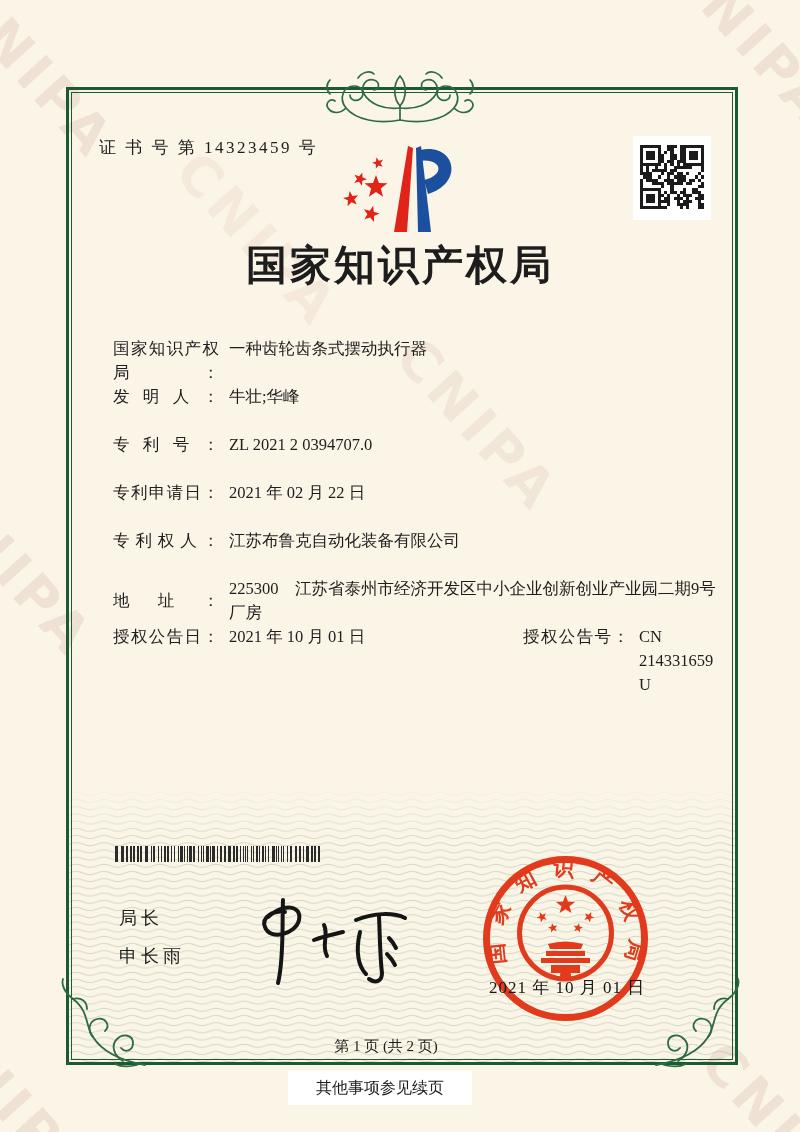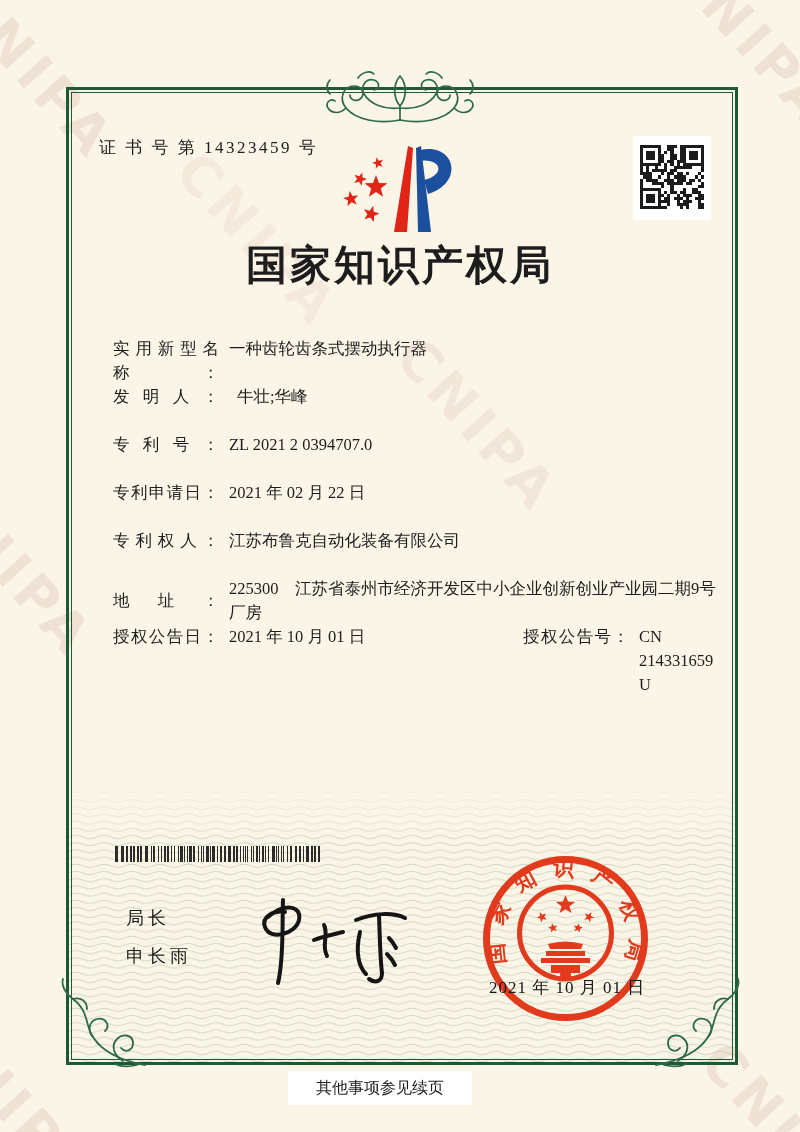--- a/index.html
+++ b/index.html
@@ -47,21 +47,21 @@
   .frow{position:absolute; left:113px; display:flex; font-size:16.5px; line-height:24px; z-index:5;}
   .flabel{width:106px; flex:0 0 106px; text-align:justify; text-align-last:justify;}
   .fvalue{margin-left:10px; max-width:500px;}
   .grant-pair2{position:absolute; left:410px; top:0; display:flex;}
   
   .paras{position:absolute; left:97px; top:656px; width:613px; font-size:16.5px; line-height:24.6px; z-index:5;}
   .paras p{margin:0 0 4px 0; text-indent:33px; text-align:justify;}
   
   .barcode{position:absolute; left:115px; top:846px; width:205px; height:16px; overflow:hidden; white-space:nowrap; z-index:5;}
   .bc-bar{display:inline-block; height:100%; background:#2b2b2b; vertical-align:top;}
-  .officer{position:absolute; left:126px; z-index:5;
+  .officer{position:absolute; left:119px; z-index:5;
     font-family:Liberation Sans, sans-serif; font-size:18px; letter-spacing:4px;}
   .sig{position:absolute; left:238px; top:893px; z-index:6;}
   .seal{position:absolute; left:478px; top:851px; z-index:6;}
   .seal-ring-text{font-size:21px; font-weight:bold; letter-spacing:16px; fill:var(--seal-red);
     font-family:"Liberation Serif","DejaVu Serif",serif;}
   .seal-date{position:absolute; left:472px; top:976px; width:190px; text-align:center;
     font-size:17px; letter-spacing:1px; z-index:7; color:#151515;}
   .pagination{position:absolute; left:66px; top:1037px; width:640px; text-align:center; font-size:15px; z-index:5;}
   .note-box{position:absolute; left:288px; top:1071px; width:184px; height:34px; background:#ffffff;
     text-align:center; line-height:34px; font-size:16px; z-index:5;}
@@ -400,24 +400,24 @@
         <rect x="13" y="20" width="1" height="1" fill="#1b1b1b"></rect>
         <rect x="15" y="20" width="1" height="1" fill="#1b1b1b"></rect>
         <rect x="19" y="20" width="1" height="1" fill="#1b1b1b"></rect>
         <rect x="20" y="20" width="1" height="1" fill="#1b1b1b"></rect>
       </svg>
   </div>
 
   <h1 class="title">国家知识产权局</h1>
 
   <div class="frow" style="top:337px;">
-    <span class="flabel">实用新型名称：</span>
+    <span class="flabel">国家知识产权局：</span>
     <span class="fvalue">一种齿轮齿条式摆动执行器</span>
   </div>
-  <div class="frow" style="top:385px;gap:8px;">
+  <div class="frow" style="top:385px;">
     <span class="flabel">发明人：</span>
     <span class="fvalue">牛壮;华峰</span>
   </div>
   <div class="frow" style="top:433px;">
     <span class="flabel">专利号：</span>
     <span class="fvalue">ZL 2021 2 0394707.0</span>
   </div>
   <div class="frow" style="top:481px;">
     <span class="flabel">专利申请日：</span>
     <span class="fvalue">2021 年 02 月 22 日</span>
@@ -469,15 +469,16 @@
     </g>
     <defs>
       <path id="sealArc" d="M 32.9 119 A 63 63 0 1 1 142.1 119" fill="none"></path>
     </defs>
     <text class="seal-ring-text">
       <textPath href="#sealArc" startOffset="8">国家知识产权局</textPath>
     </text>
   </svg>
   <div class="seal-date">2021 年 10 月 01 日</div>
 
+  <div class="pagination">第 1 页 (共 2 页)</div>
   <div class="note-box">其他事项参见续页</div>
 
 </div>
 
 </body></html>

